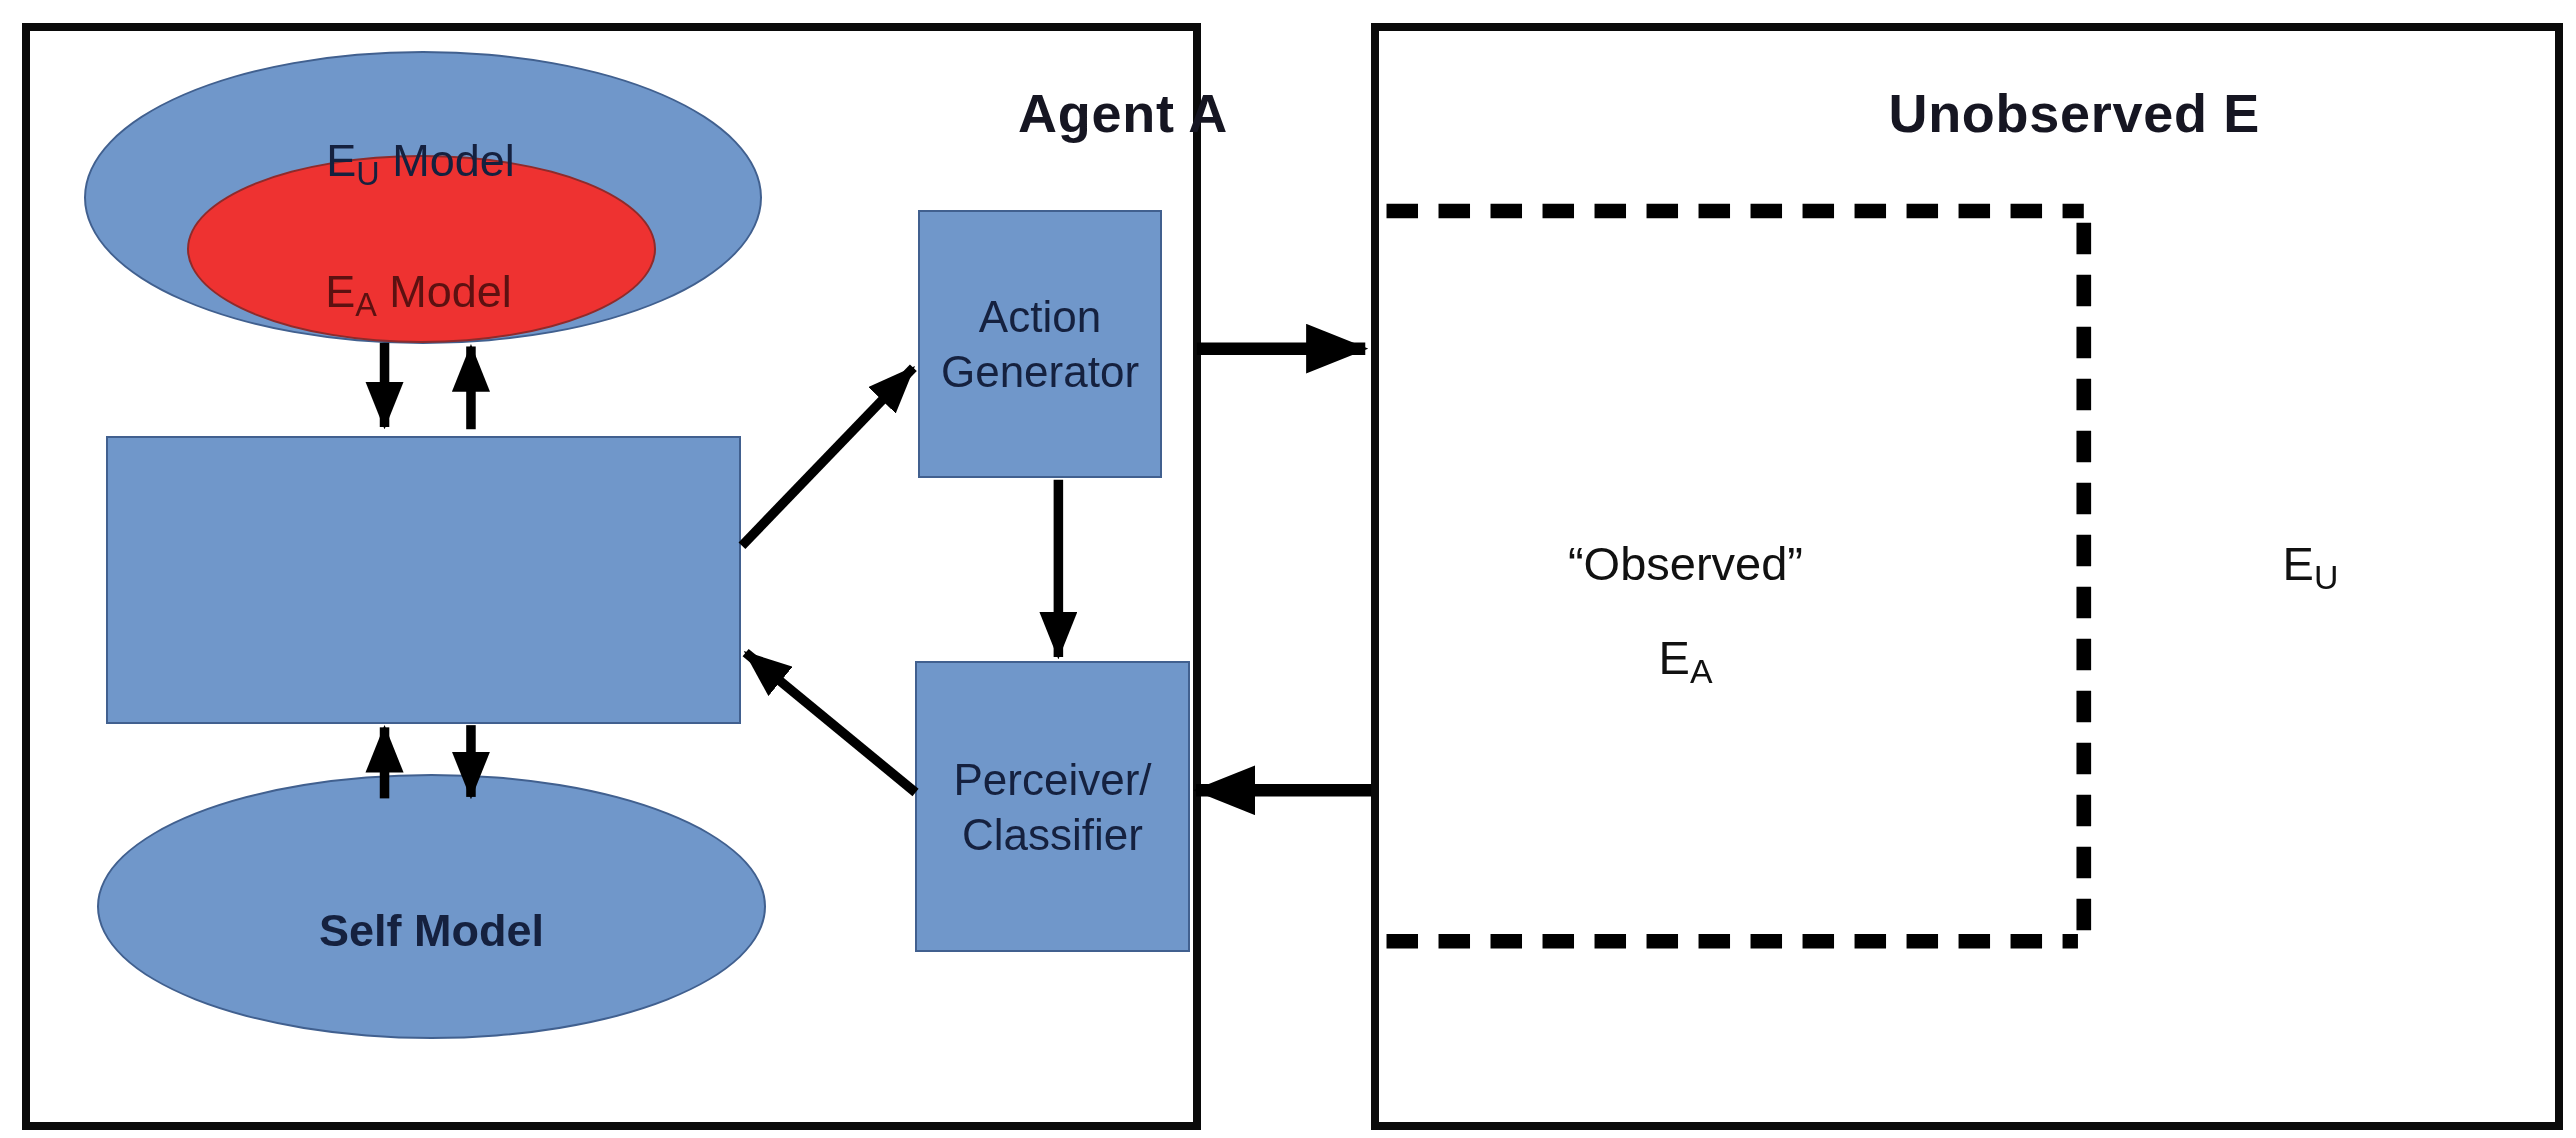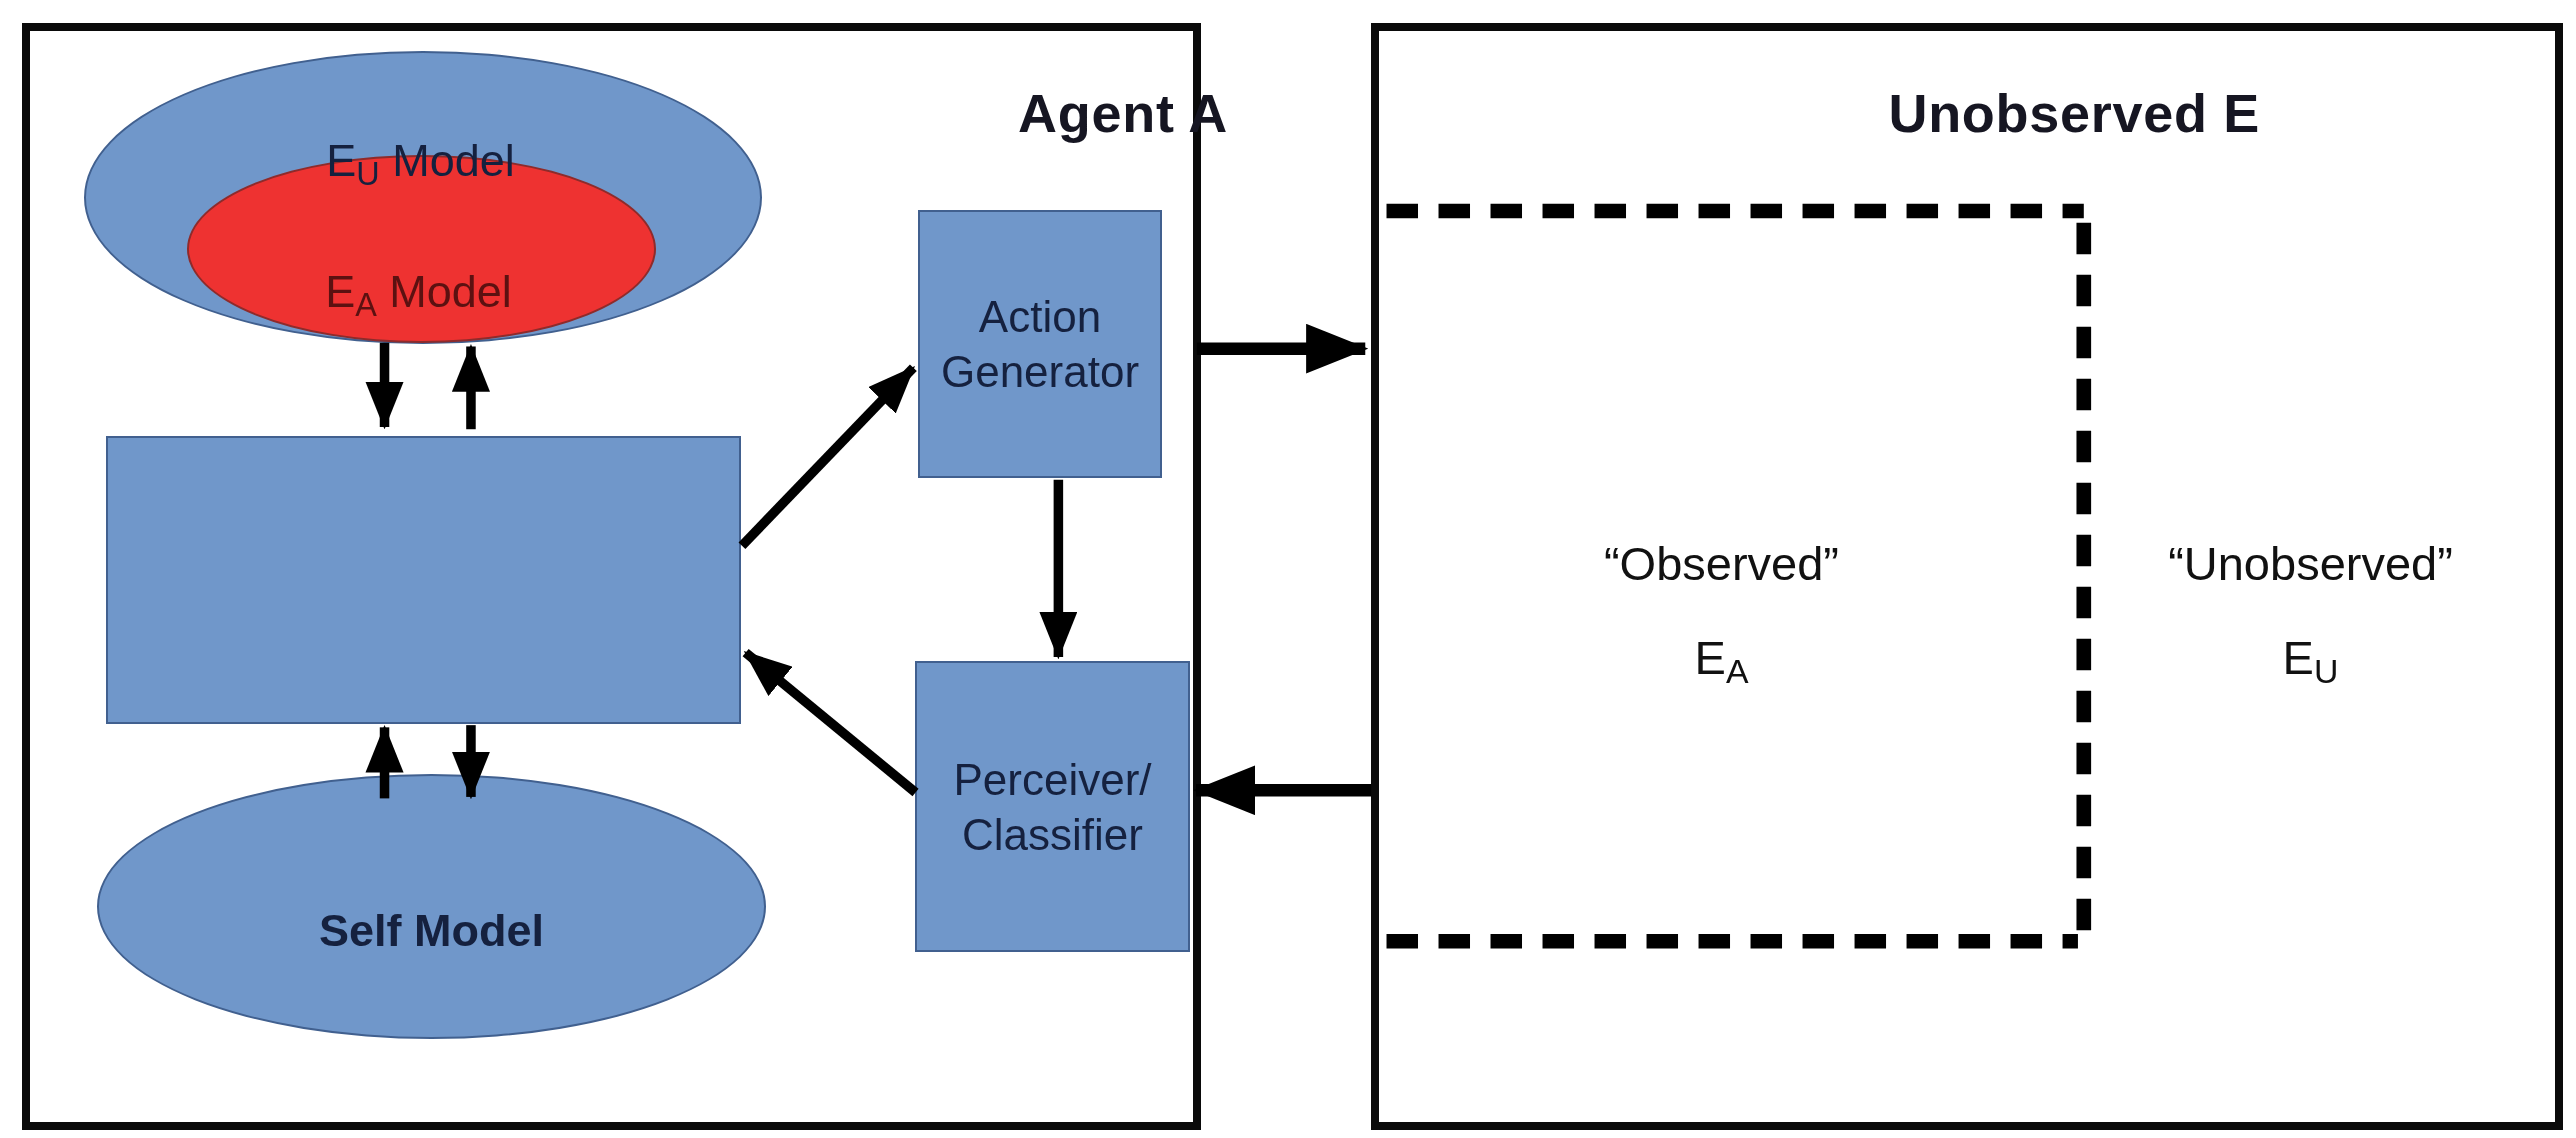--- a/index.html
+++ b/index.html
@@ -89,21 +89,21 @@
     display:flex;align-items:center;justify-content:center;font-weight:bold;
   }
   .env-label{
     position:absolute;
     width:439px;
     text-align:center;
     color:var(--text-black);
     font-size:47px;
     line-height:2.0;
   }
-  #observed-label{left:1502px;top:517px;}
+  #observed-label{left:1466px;top:517px;}
   #unobserved-label{left:2091px;top:517px;}
   #edges-layer{
     position:absolute;left:0;top:0;width:2576px;height:1139px;
     pointer-events:none;
   }
   #edges-layer line{stroke:var(--arrow-black);}
   #edges-layer .arrow{stroke-width:13px;}
   #edges-layer .arrow-thick{stroke-width:17px;}
   #edges-layer .dashed{stroke-width:20px;stroke-dasharray:43 28;}
   #arrowhead path{fill:var(--arrow-black);}
@@ -139,21 +139,20 @@
   <div class="node" id="perceiver-box">
     <div>Perceiver/</div>
     <div>Classifier</div>
   </div>
 
   <div class="env-label" id="observed-label">
     <div>“Observed”</div>
     <div><span>E</span><sub>A</sub></div>
   </div>
   <div class="env-label" id="unobserved-label">
-    <div>“Unobserved”</div>
     <div><span>E</span><sub>U</sub></div>
   </div>
 
   <svg id="edges-layer" viewBox="0 0 3517 1555" xmlns="http://www.w3.org/2000/svg">
     <defs>
       <marker id="arrowhead" viewBox="0 0 10 8" refX="9.5" refY="4" markerWidth="5" markerHeight="4" orient="auto-start-reverse">
         <path d="M0 0 L10 4 L0 8 Z"></path>
       </marker>
     </defs>
     <line class="arrow" x1="525" y1="468" x2="525" y2="583" marker-end="url(#arrowhead)"></line>

